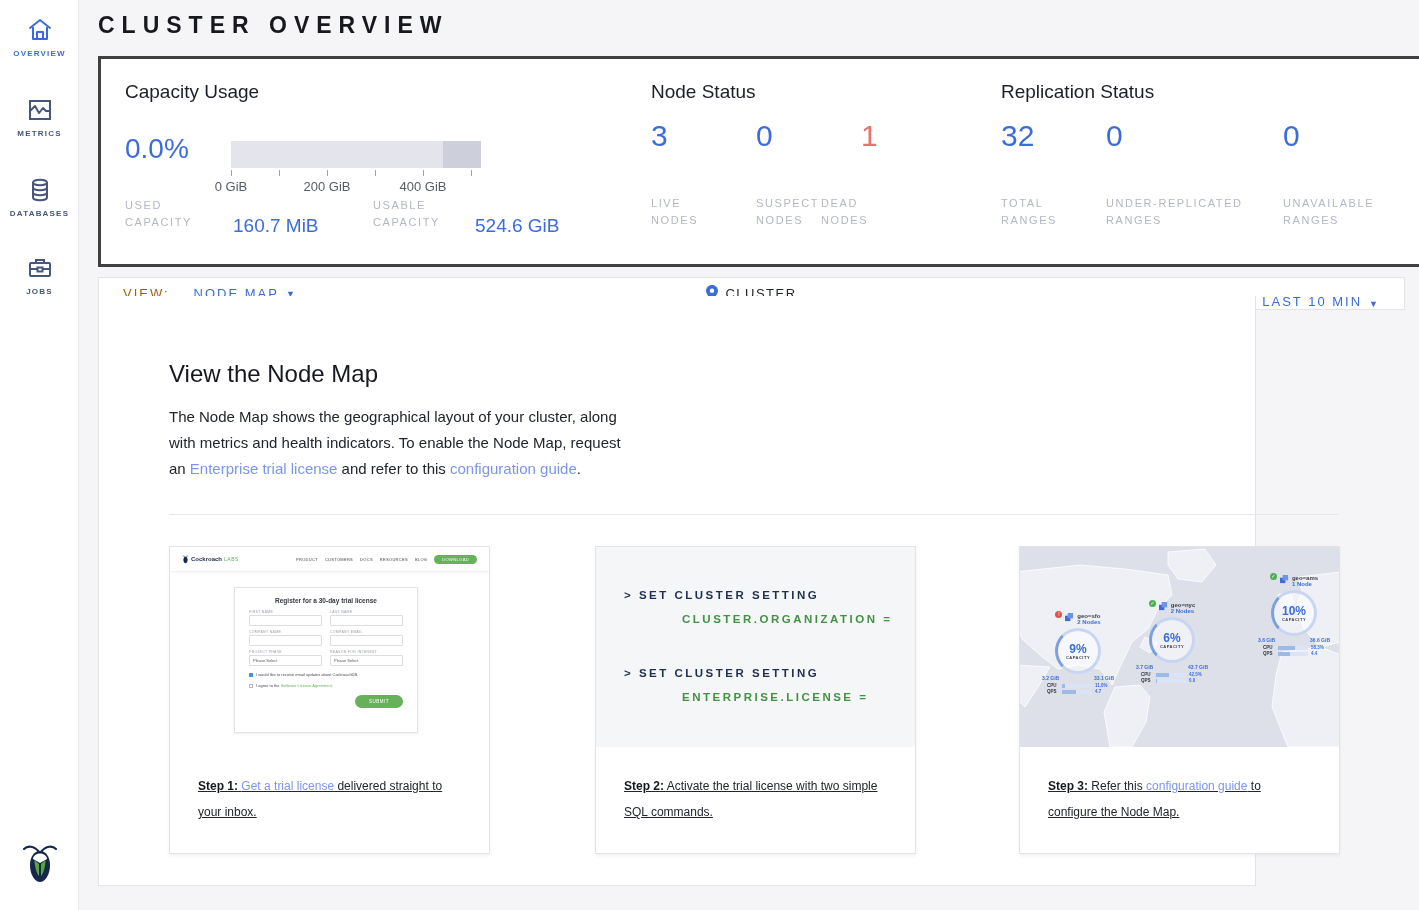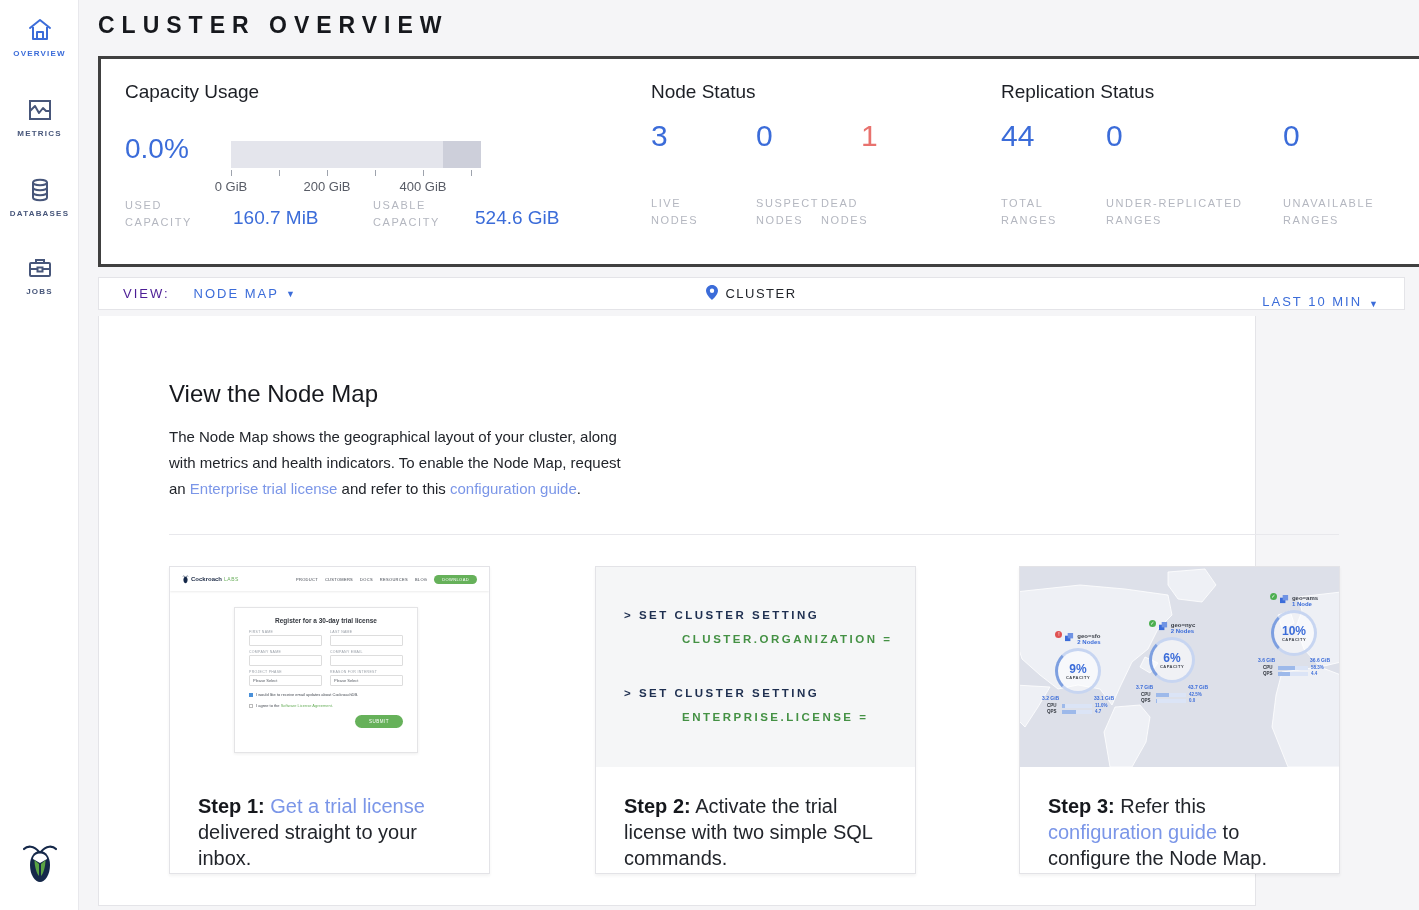--- a/index.html
+++ b/index.html
@@ -31,44 +31,44 @@
   .panel-title { position:absolute; font-size:19px; font-weight:500; color:#1c1f25; top:22px; }
   .metric-val  { position:absolute; top:60px; font-size:30px; font-weight:500; }
   .metric-label { position:absolute; top:136px; font-size:11px; letter-spacing:1.6px; color:#b4b7c0; line-height:17px; }
   
   #cap-percent { position:absolute; left:24px; top:74px; font-size:28px; font-weight:500; }
   #cap-bar { position:absolute; left:130px; top:82px; width:250px; height:27px; background:#e4e5ec; }
   #cap-bar-dark { position:absolute; right:0; top:0; width:38px; height:27px; background:#cdcfda; }
   .cap-tick { position:absolute; top:111px; width:1px; height:6px; background:#9ea3ad; }
   .cap-tick-label { position:absolute; top:120px; width:60px; text-align:center; font-size:13px; color:#585c66; }
   .cap-sub-label { position:absolute; top:138px; font-size:11px; letter-spacing:1.6px; color:#b4b7c0; line-height:17px; width:86px; }
-  .cap-sub-value { position:absolute; top:148px; font-size:19px; font-weight:500; }
+  .cap-sub-value { position:absolute; top:156px; font-size:19px; font-weight:500; }
 
   
   #view-bar { position:absolute; left:98px; top:277px; width:1307px; height:33px; background:#fff; border:1px solid #e4e4e8; }
   #view-left { position:absolute; left:24px; top:0; height:31px; display:flex; align-items:center; font-size:13px; letter-spacing:2px; }
-  #view-label { color:#4c1d95; }
+  #view-label { color:#a16207; }
   #view-value { color:#3b6cd9; margin-left:24px; cursor:pointer; }
   .caret { font-size:9px; margin-left:7px; color:#3b6cd9; }
   #view-center { position:absolute; left:0; right:0; top:0; height:31px; display:flex; align-items:center; justify-content:center; gap:7px; font-size:13px; letter-spacing:1.5px; color:#23262c; }
   #view-right { position:absolute; right:24px; top:0; height:31px; display:flex; align-items:flex-end; font-size:13px; letter-spacing:2px; color:#3b6cd9; cursor:pointer; }
 
   
-  #main-panel { position:absolute; left:98px; top:316px; width:1158px; height:590px; background:#fff; border:1px solid #e4e4e8; border-top:none;padding-left:20px; }
+  #main-panel { position:absolute; left:98px; top:296px; width:1158px; height:590px; background:#fff; border:1px solid #e4e4e8; border-top:none;padding-left:20px; }
   #nm-heading { position:absolute; left:70px; top:64px; font-size:24px; font-weight:500; color:#16181d; }
   #nm-desc { position:absolute; left:70px; top:108px; width:462px; font-size:15px; line-height:26px; color:#22252b; }
   #nm-desc a, .cap-link { color:#7b96e8; text-decoration:none; cursor:pointer; }
   #trial-btn { position:absolute; left:930px; top:70px; width:311px; height:42px; background:#fff; border:1px solid #c9cfda; border-radius:4px; color:#3b6cd9; font-size:15px; letter-spacing:1px; font-family:"Liberation Sans",sans-serif; cursor:pointer; }
   #nm-divider { position:absolute; left:70px; top:218px; width:1170px; height:1px; background:#e8e8ec; }
 
   
   .step-card { position:absolute; top:250px; width:321px; height:308px; background:#fff; border:1px solid #e3e3e7; box-shadow:0 2px 3px rgba(0,0,0,0.05); }
   #card1 { left:70px; } #card2 { left:496px; } #card3 { left:920px; }
   .card-img { position:relative; width:100%; height:200px; overflow:hidden; }
-  .card-caption { padding:26px 28px 0; font-size:20px; line-height:26px; color:#22252b; }
+  .card-caption { padding:26px 28px 0; font-size:12px; line-height:26px; color:#22252b;text-decoration:underline; }
   .card-caption b { color:#16181d; }
 
   
   #mini-site { background:#fff; }
   .ms-header { position:absolute; left:0; top:0; width:100%; height:24px; display:flex; align-items:center; padding:0 12px; box-shadow:0 1px 2px rgba(0,0,0,0.08); }
   .ms-logo { display:flex; align-items:center; gap:2px; font-size:6px; font-weight:bold; color:#1d2b46; }
   .ms-logo em { font-style:normal; color:#6aaf5c; font-weight:normal; font-size:5px; letter-spacing:0.5px; }
   .ms-nav { margin-left:auto; display:flex; align-items:center; gap:7px; font-size:4px; letter-spacing:0.3px; color:#3c414b; }
   .ms-download { background:#66b15a; color:#fff; border-radius:6px; padding:2px 8px; font-size:4px; letter-spacing:0.4px; }
   .ms-form { position:absolute; left:64px; top:40px; width:184px; height:146px; background:#fff; border:1px solid #e4e4e6; box-shadow:0 1px 3px rgba(0,0,0,0.07); padding:9px 14px 0; }
@@ -189,21 +189,21 @@
 
   <div class="panel-title" style="left:550px">Node Status</div>
   <div class="metric-val blue" style="left:550px">3</div>
   <div class="metric-val blue" style="left:655px">0</div>
   <div class="metric-val red" style="left:760px">1</div>
   <div class="metric-label" style="left:550px; width:70px">LIVE NODES</div>
   <div class="metric-label" style="left:655px; width:70px">SUSPECT NODES</div>
   <div class="metric-label" style="left:720px; width:70px">DEAD NODES</div>
 
   <div class="panel-title" style="left:900px">Replication Status</div>
-  <div class="metric-val blue" style="left:900px">44</div>
+  <div class="metric-val blue" style="left:900px">32</div>
   <div class="metric-val blue" style="left:1005px">0</div>
   <div class="metric-val blue" style="left:1182px">0</div>
   <div class="metric-label" style="left:900px; width:80px">TOTAL RANGES</div>
   <div class="metric-label" style="left:1005px; width:150px">UNDER-REPLICATED RANGES</div>
   <div class="metric-label" style="left:1182px; width:110px">UNAVAILABLE RANGES</div>
 </section>
 
 <section id="view-bar">
   <div id="view-left">
     <span id="view-label">VIEW:</span>

